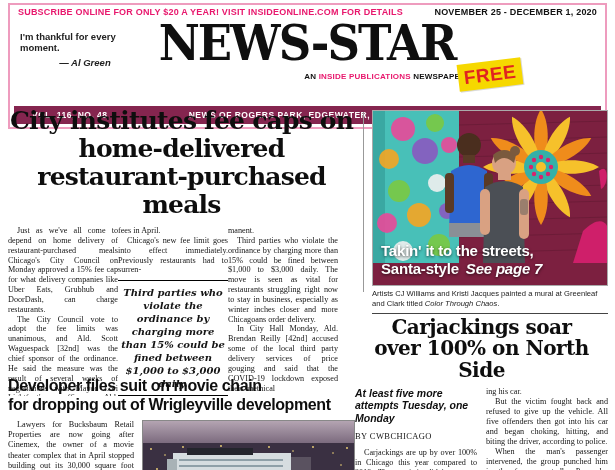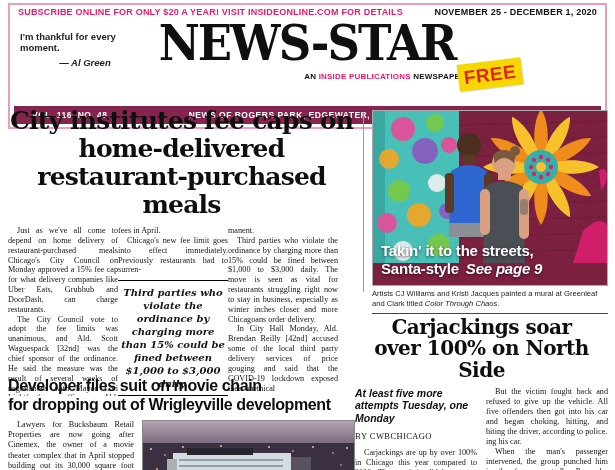--- a/index.html
+++ b/index.html
@@ -260,21 +260,21 @@
           <rect x="125" y="62" width="13" height="7" fill="#d9a182"></rect>
           <path d="M112,76 Q131,64 150,76 L152,152 L110,152 Z" fill="#4b4f55"></path>
           <rect x="146" y="78" width="10" height="50" rx="5" fill="#d9a182"></rect>
           <rect x="147" y="88" width="8" height="16" rx="3" fill="#8a7668" opacity="0.8"></rect>
           <rect x="107" y="78" width="10" height="46" rx="5" fill="#d9a182"></rect>
         </g>
       </svg>
       <div class="mural-overlay">
         <div>Takin' it to the streets,</div>
         <div>
-          <span>Santa-style</span><span class="see-page">See page 9</span>
+          <span>Santa-style</span><span class="see-page">See page 7</span>
         </div>
       </div>
     </div>
 
     <div class="mural-caption">
       <span>Artists CJ Williams and Kristi Jacques painted a mural at Greenleaf and Clark titled </span><span class="caption-italic">Color Through Chaos</span><span>.</span>
     </div>
     <div class="caption-rule"></div>
 
     <div class="cj-headline">
@@ -283,22 +283,22 @@
     </div>
 
     <div class="cj-body">
       <div class="cj-col">
         <p class="cj-subhead">At least five more attempts Tuesday, one Monday</p>
         <p class="cj-byline">BY CWBCHICAGO</p>
         <p>Carjackings are up by over 100% in Chicago this year compared to 2019. That statistic didn't get any prettier Nov. 22 when cops handled at least five vehicular hijackings on the North Side and downtown.</p>
 
       </div>
       <div class="cj-col">
+        <p style="text-indent:0">ing his car.</p>
         <p>But the victim fought back and refused to give up the vehicle. All five offenders then got into his car and began choking, hitting, and biting the driver, according to police.</p>
-        <p style="text-indent:0">ing his car.</p>
         <p>When the man's passenger intervened, the group punched him in the face repeatedly. Passersby yelled for police and the offend-</p>
         <div class="cj-pullquote">
           
           
         </div>
       </div>
     </div>
   </div>
 
   <div class="developer">

